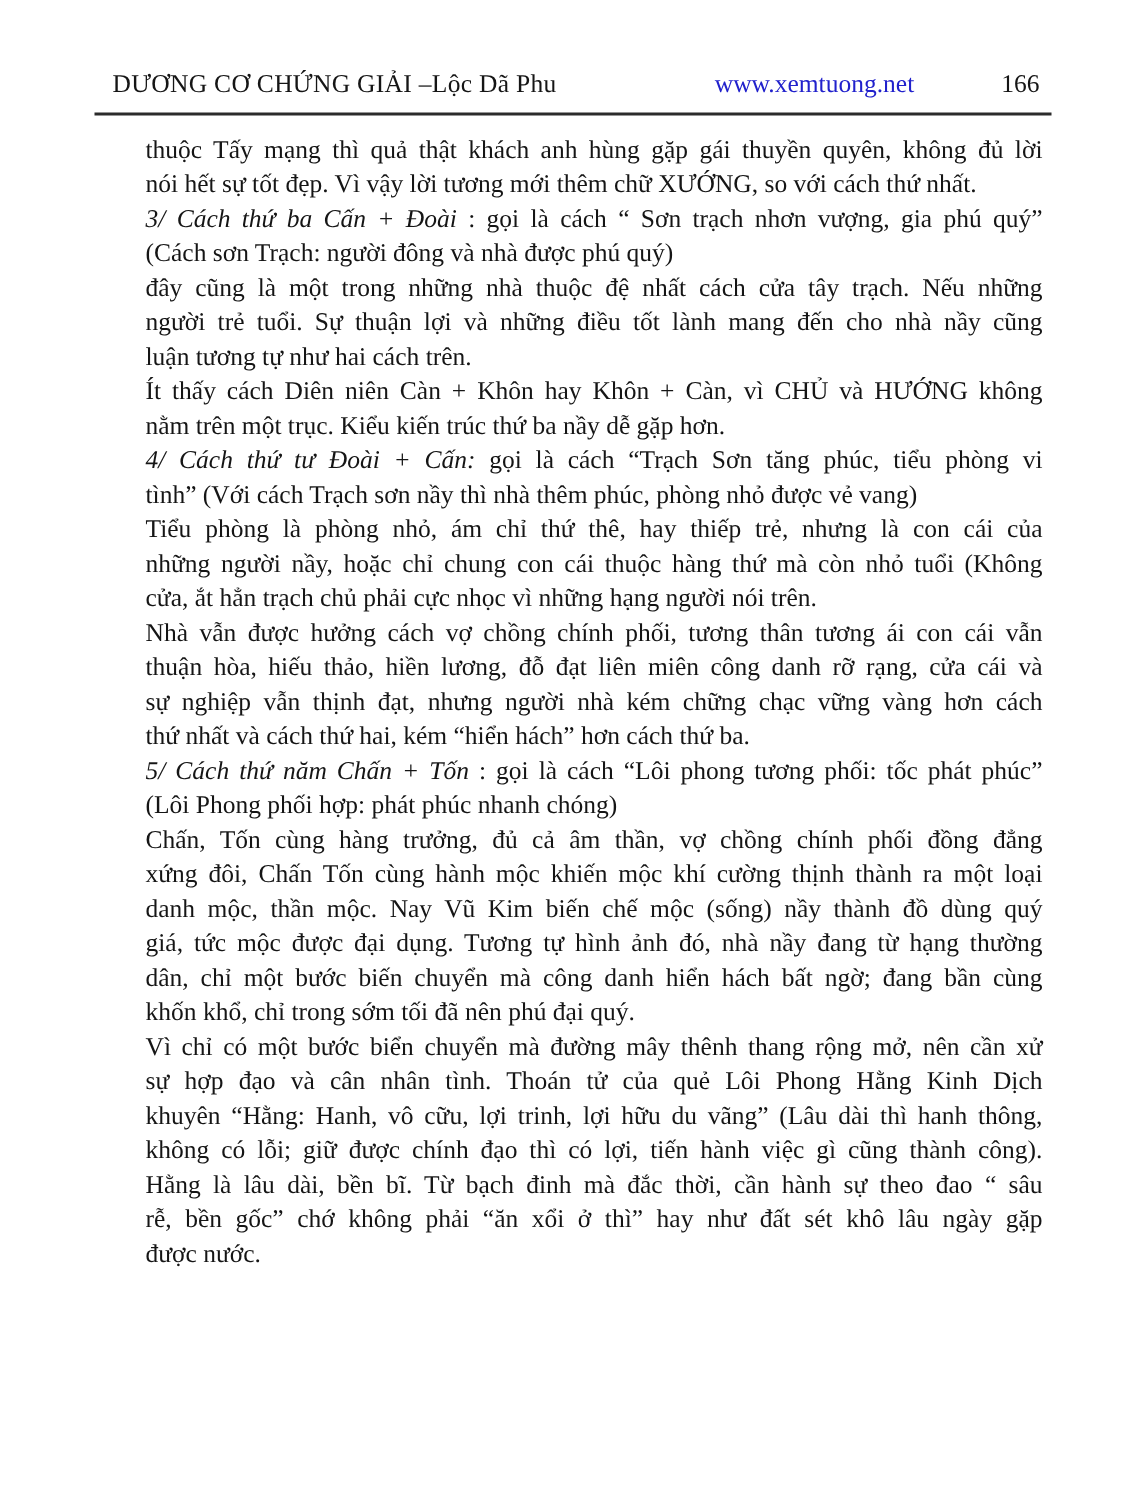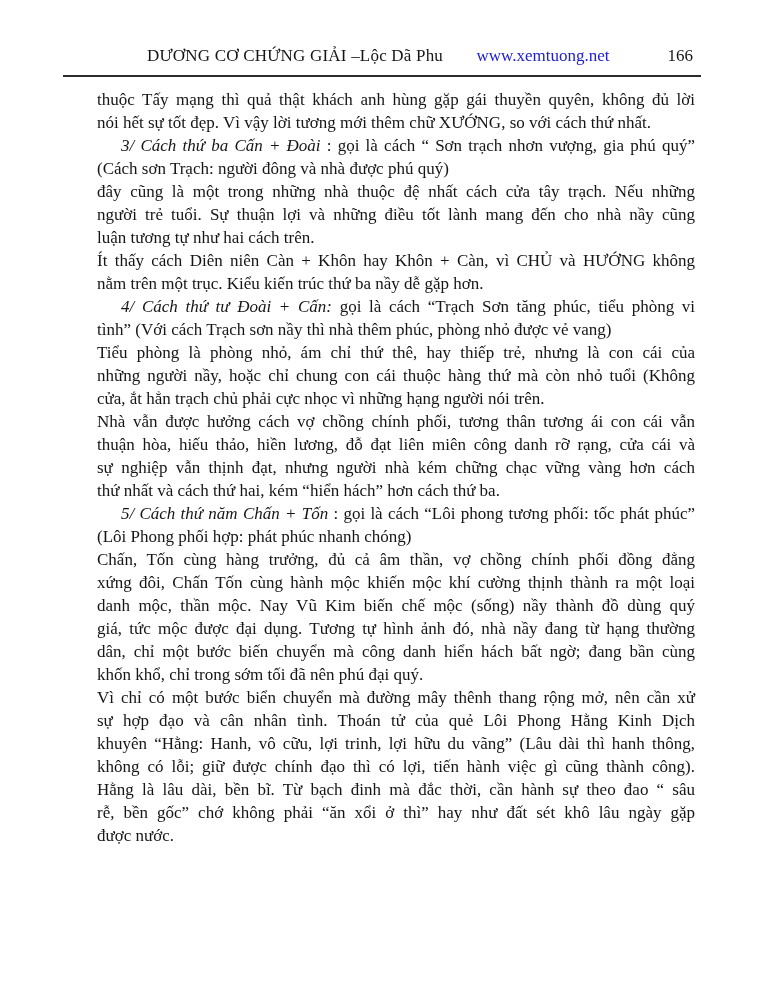--- a/index.html
+++ b/index.html
@@ -6,44 +6,43 @@
   body {
     width: 765px; height: 990px;
     background: #ffffff;
     font-family: "Liberation Serif", "DejaVu Serif", serif;
     color: #151515;
     overflow: hidden;
   }
   .page { position: relative; width: 765px; height: 990px; background: #ffffff; }
   .header {
     display: flex; align-items: baseline;
-    padding: 46px 72px 0 104px;
+    padding: 46px 72px 0 75px;
     font-size: 17px;
-    margin-left: 43px;
   }
   .header-title { flex: 1 1 auto; letter-spacing: 0.2px; }
   .header-link {
     color: #2121cc; cursor: pointer;
     white-space: nowrap;
   }
   .page-number { margin-left: 58px; white-space: nowrap; }
   .rule {
     margin: 9px 64px 0 63px;
     border: 0; border-top: 2px solid #2b2b2b;
     height: 0;
   }
   .text-body {
     margin: 11px 70px 0 97px;
     width: 598px;
     font-size: 17px;
     line-height: 23px;
   }
   .line { min-height: 23px; }
   .line.j { text-align: justify; text-align-last: justify; }
-  .it { font-style: italic; margin-left: 24px; }
+  .it { font-style: italic; }
 </style>
 </head>
 <body>
 
 <div class="page">
   <div class="header">
     <span class="header-title">DƯƠNG CƠ CHỨNG GIẢI –Lộc Dã Phu</span>
     <span class="header-link">www.xemtuong.net</span>
     <span class="page-number">166</span>
   </div>

